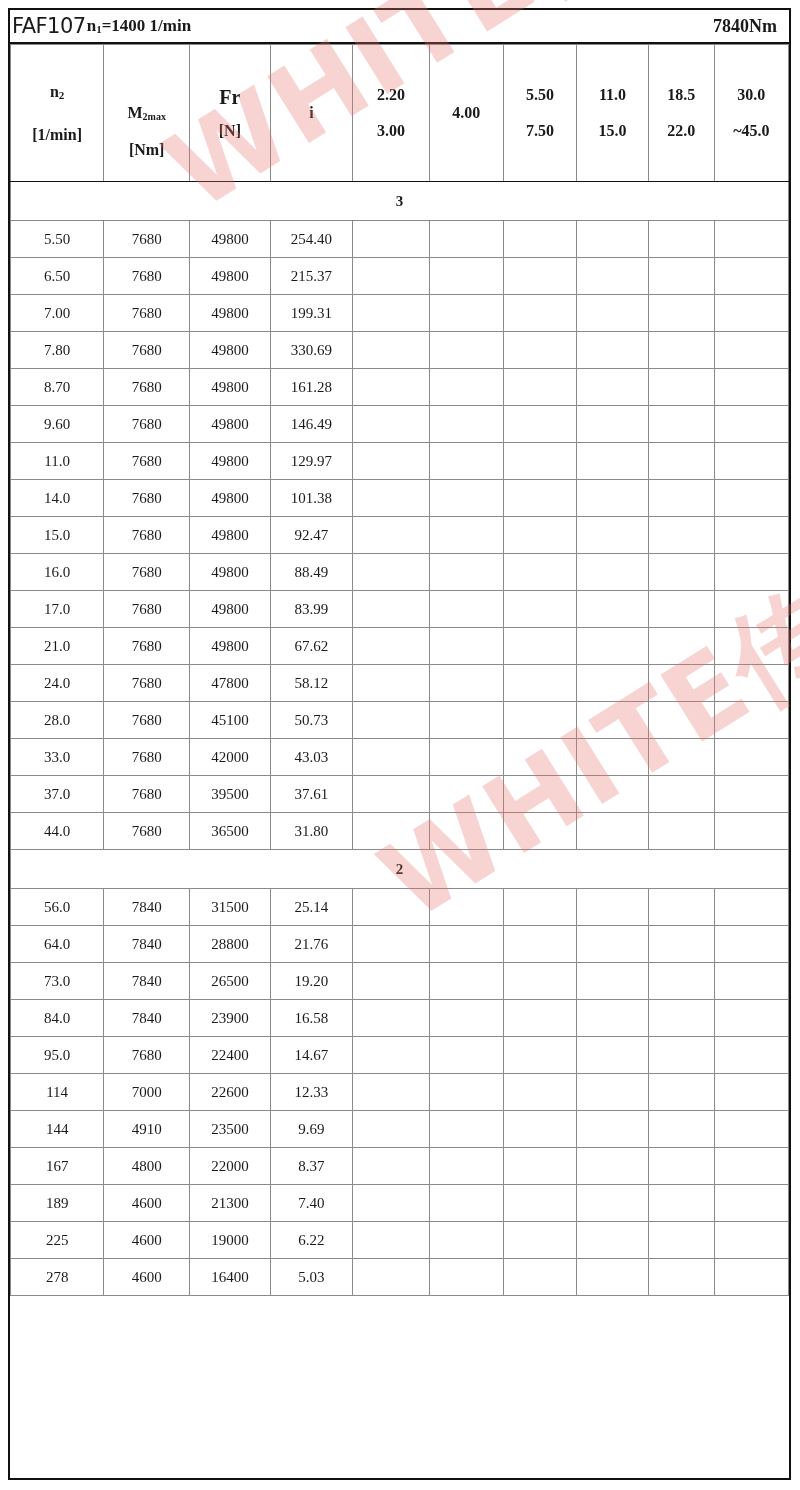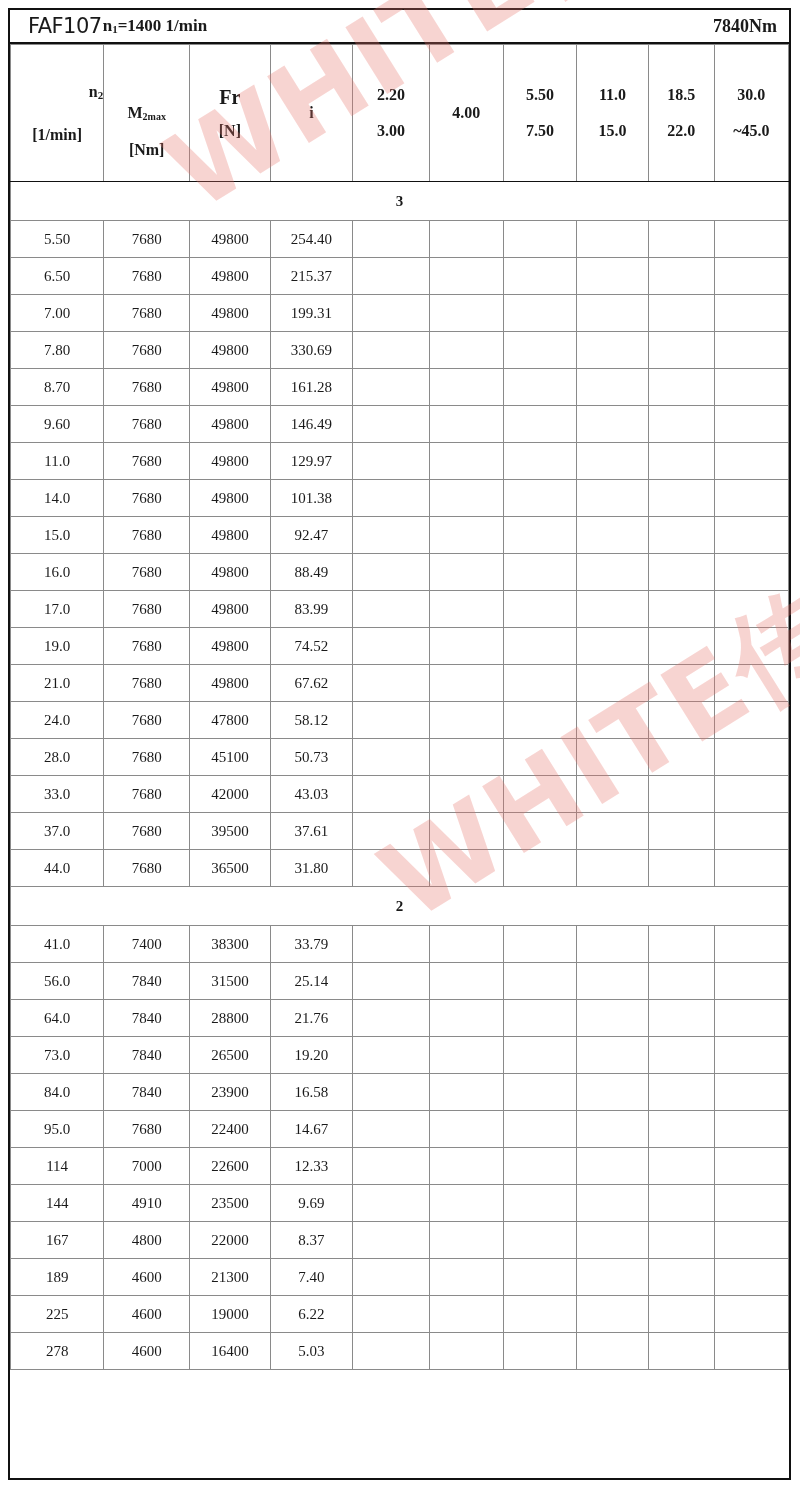--- a/index.html
+++ b/index.html
@@ -50,21 +50,21 @@
     z-index: 1;
   }
 
   
   .titlebar {
     height: 34px;
     box-sizing: border-box;
     border-bottom: 2px solid #111;
     display: flex;
     align-items: center;
-    padding: 0 12px 0 18px;
+    padding: 0 12px 0 2px;
     background: #ffffff;
     position: relative;
     z-index: 2;
   }
   .title-model {
     font-family: "DejaVu Sans", sans-serif;
     font-size: 21px;
     letter-spacing: -0.5px;
   }
   .title-speed {
@@ -117,21 +117,21 @@
     font-family: "Liberation Serif", serif;
     border-bottom: 1px solid #111 !important;
     vertical-align: middle;
   }
   thead th.stack {
     line-height: 1.0;
   }
   thead th .l1 { display: block; font-size: 16px; }
   thead th .l2 { display: block; font-size: 16px; margin-top: 20px; }
   thead th .mid { display: block; font-size: 16px; }
-  .hdr-n2 .l1 { font-size: 16px; text-align: right; }
+  .hdr-n2 .l1 { font-size: 16px; }
   .hdr-n2 .l2 { margin-top: 26px; }
   .hdr-m .l1 { font-size: 16px; margin-top: 36px; }
   .hdr-m .l2 { }
   .hdr-fr .l1 { font-size: 20px; }
   .hdr-fr .l2 { margin-top: 16px; }
   .sub { font-size: 11px; vertical-align: -2px; }
   .subw { font-size: 10px; vertical-align: -2px; }
 
   
   th.powgrp-start, td.powgrp-start { border-left: 1px solid #c0392b; }
@@ -359,32 +359,20 @@
           <td class="val">49800</td>
           <td class="val">83.99</td>
           <td class="blank powgrp-start"></td>
           <td class="shaded"></td>
           <td class="blank pow-sep"></td>
           <td class="blank"></td>
           <td class="blank"></td>
           <td class="blank pow-sep"></td>
         </tr>
         <tr>
-          <td class="val">19.0</td>
-          <td class="val">7680</td>
-          <td class="val">49800</td>
-          <td class="val">74.52</td>
-          <td class="blank powgrp-start"></td>
-          <td class="shaded"></td>
-          <td class="blank pow-sep"></td>
-          <td class="blank"></td>
-          <td class="blank"></td>
-          <td class="blank pow-sep"></td>
-        </tr>
-        <tr>
           <td class="val">21.0</td>
           <td class="val">7680</td>
           <td class="val">49800</td>
           <td class="val">67.62</td>
           <td class="blank powgrp-start"></td>
           <td class="shaded"></td>
           <td class="blank pow-sep"></td>
           <td class="blank"></td>
           <td class="blank"></td>
           <td class="blank pow-sep"></td>
@@ -444,32 +432,20 @@
           <td class="val">31.80</td>
           <td class="blank powgrp-start"></td>
           <td class="shaded"></td>
           <td class="blank pow-sep"></td>
           <td class="blank"></td>
           <td class="blank"></td>
           <td class="blank pow-sep"></td>
         </tr>
         <tr class="group">
           <td class="grp" colspan="10">2</td>
-        </tr>
-        <tr>
-          <td class="val">41.0</td>
-          <td class="val">7400</td>
-          <td class="val">38300</td>
-          <td class="val">33.79</td>
-          <td class="blank powgrp-start"></td>
-          <td class="blank"></td>
-          <td class="blank pow-sep"></td>
-          <td class="blank"></td>
-          <td class="blank"></td>
-          <td class="blank pow-sep"></td>
         </tr>
         <tr>
           <td class="val">56.0</td>
           <td class="val">7840</td>
           <td class="val">31500</td>
           <td class="val">25.14</td>
           <td class="blank powgrp-start"></td>
           <td class="blank"></td>
           <td class="blank pow-sep"></td>
           <td class="blank"></td>

